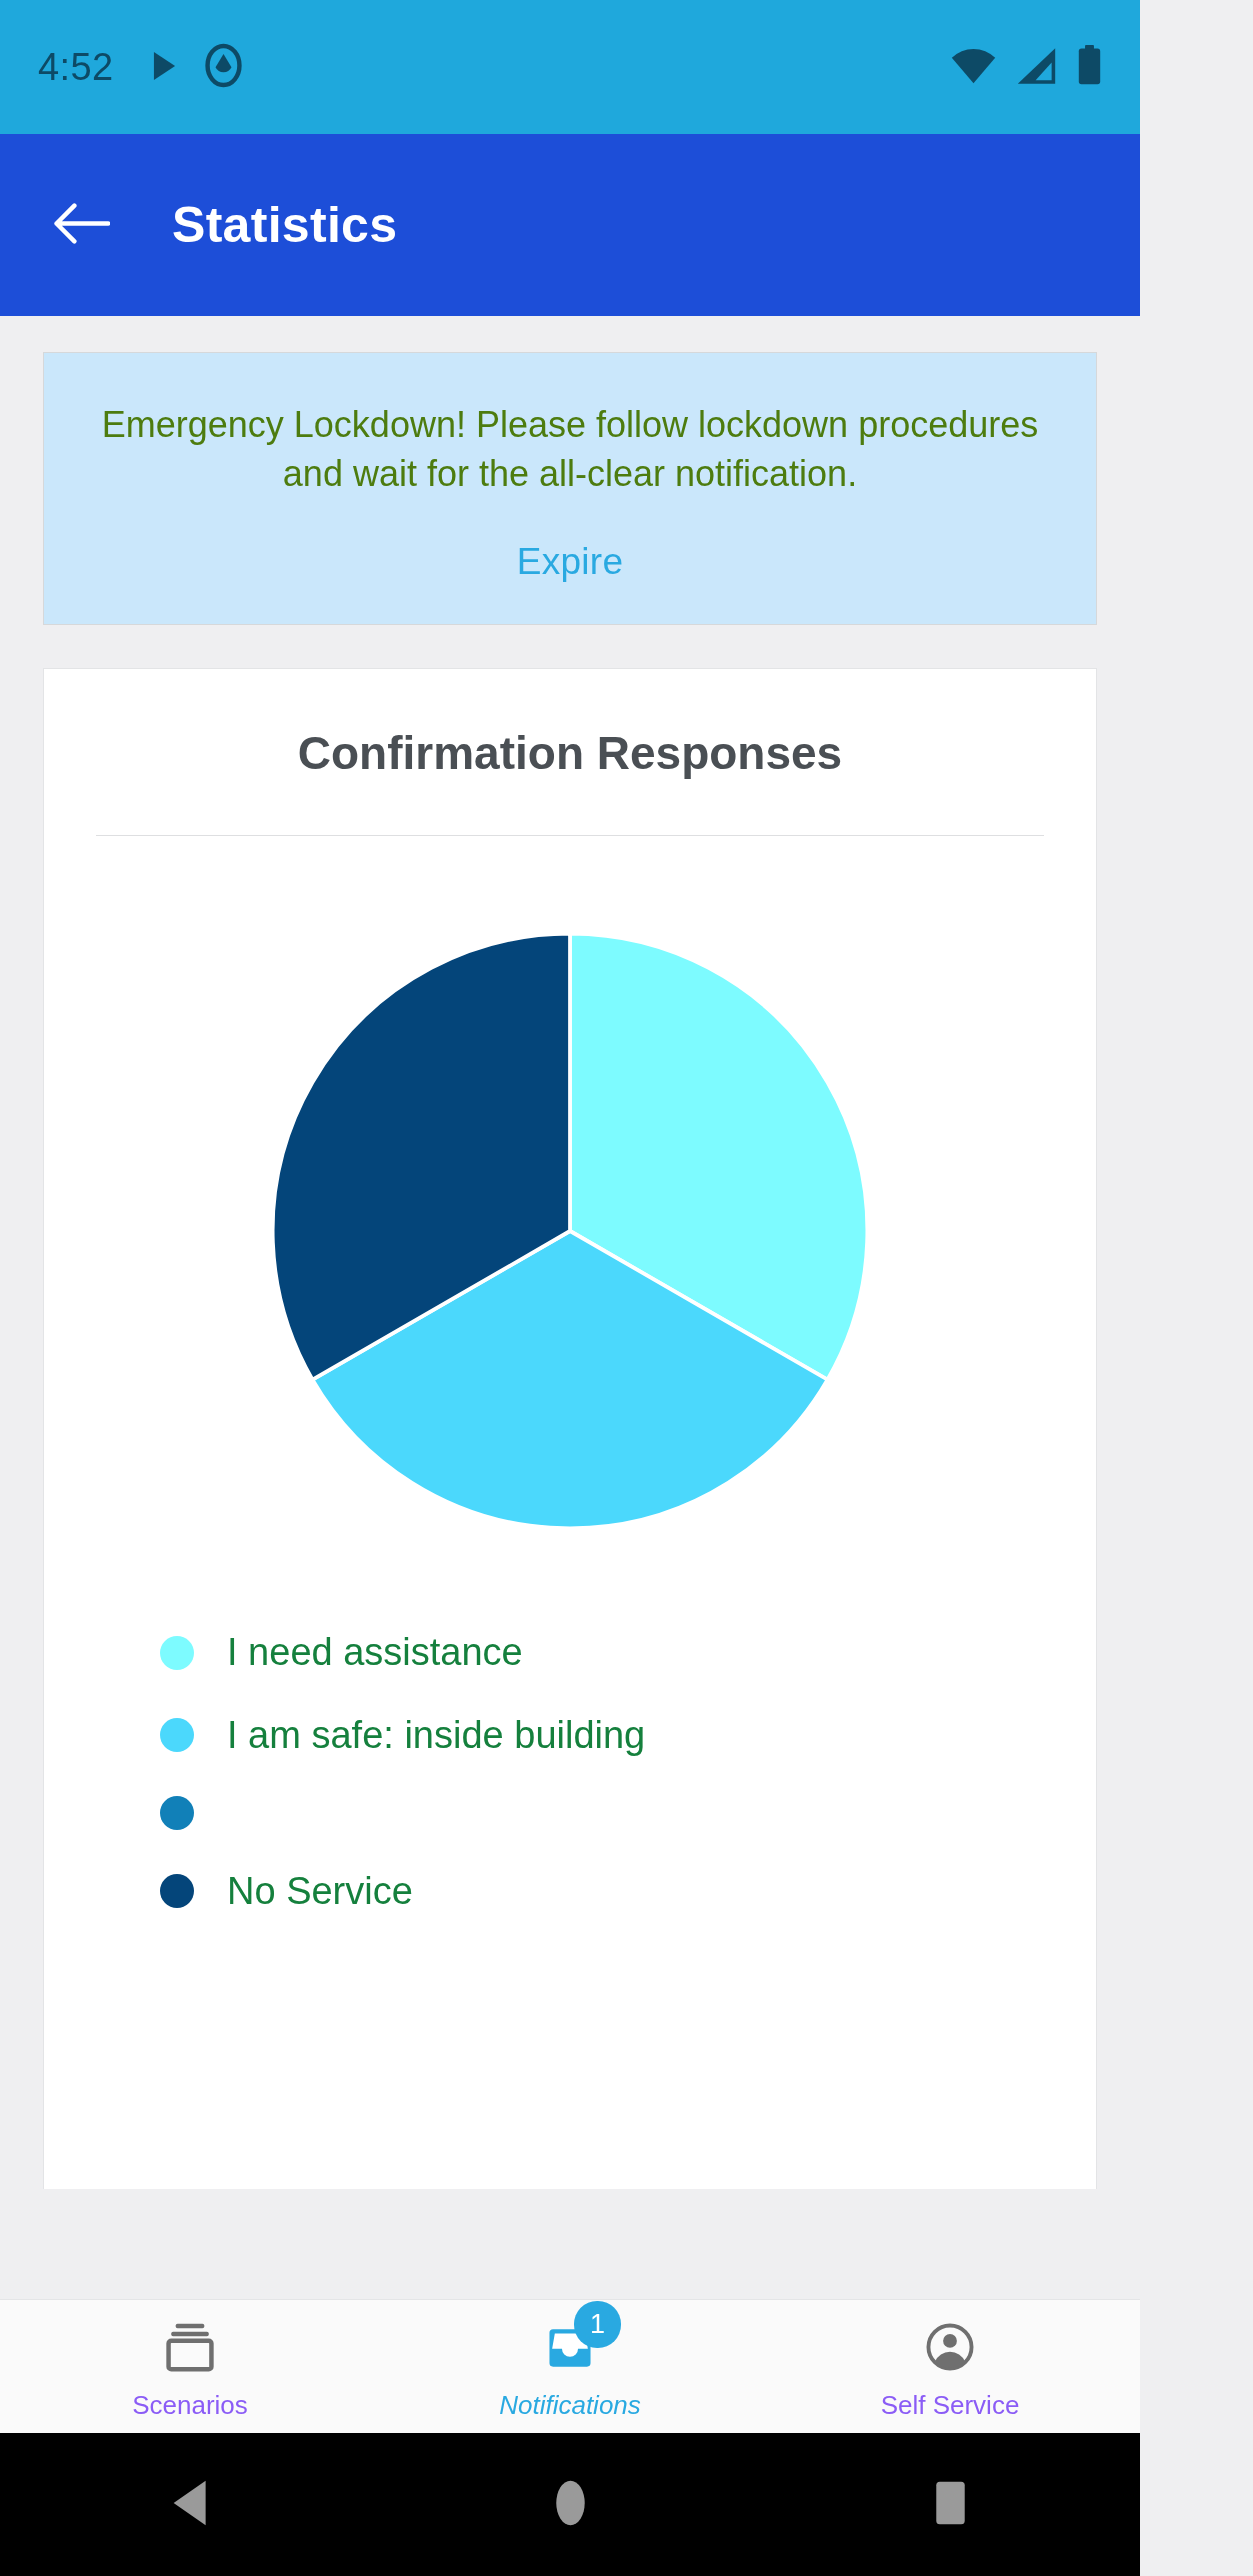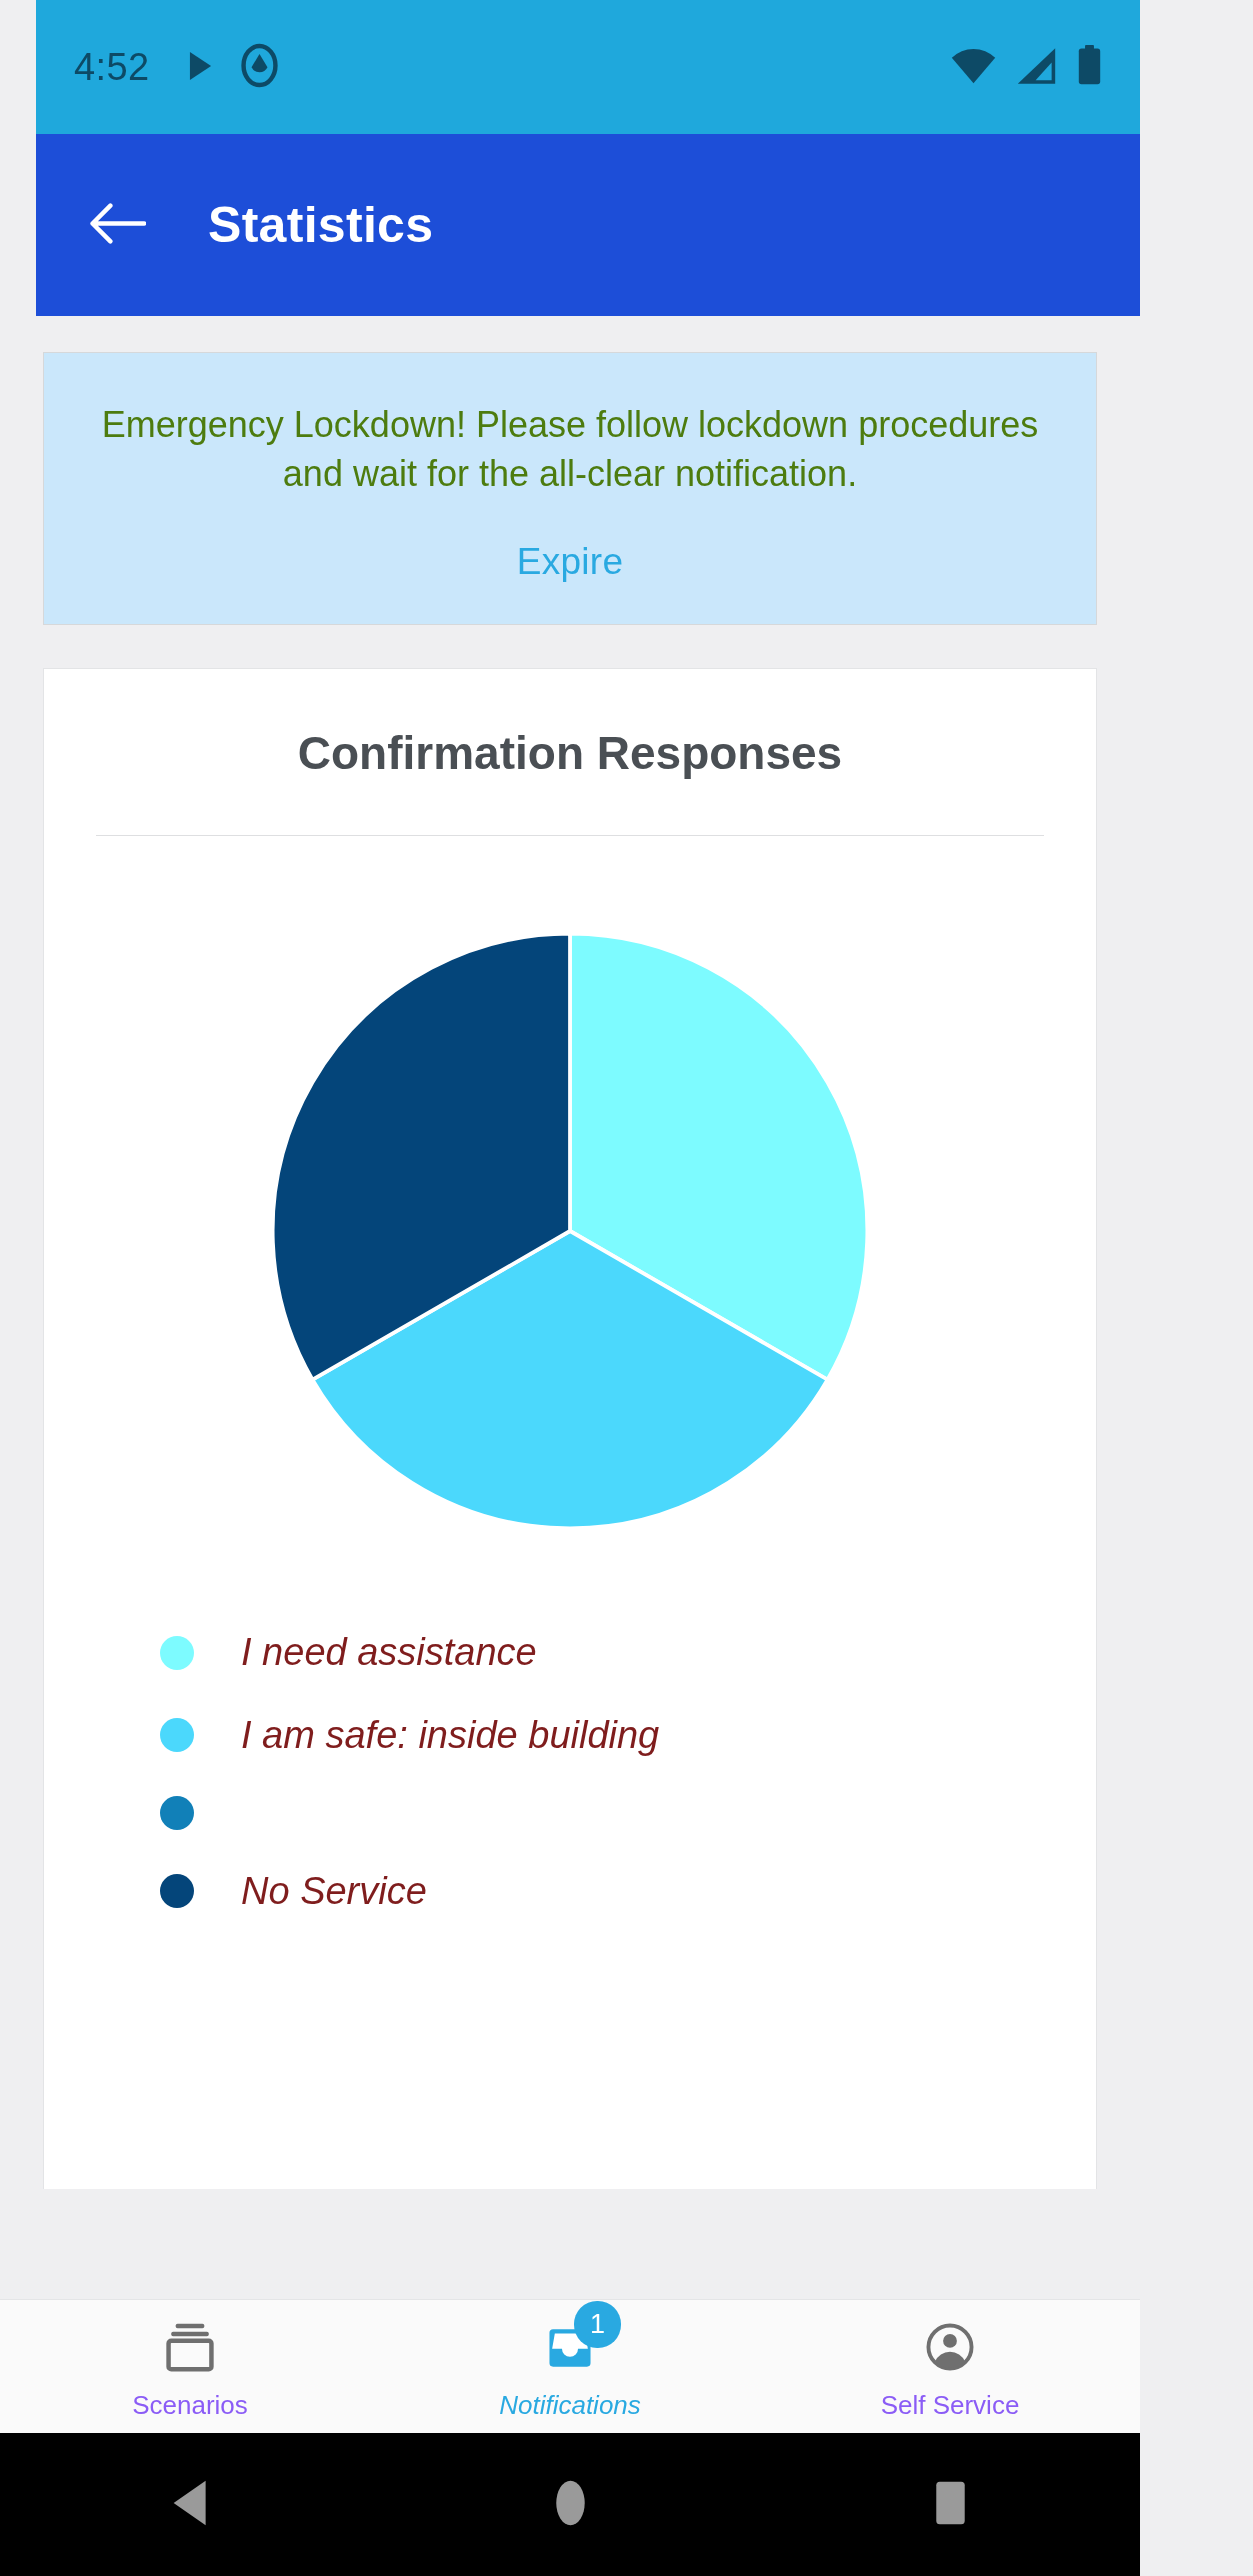--- a/index.html
+++ b/index.html
@@ -2,21 +2,21 @@
 <html style="font-size:14.3px"><head>
 <meta charset="utf-8">
 <style>
   * { box-sizing: border-box; margin: 0; padding: 0; }
   html, body {
     width: 1253px; height: 2576px;
     font-family: "Liberation Sans", sans-serif;
     background: #efeff1;
     overflow: hidden;
   }
-  .phone { position: relative; width: 1140px; height: 2576px; background: #efeff1; padding-left: 36px; }
+  .phone { position: relative; width: 1140px; height: 2576px; background: #efeff1; }
 
   
   .statusbar {
     height: 134px; background: #1fa8dc;
     display: flex; align-items: center;
     padding: 0 38px;
   }
   .status-time {
     color: #0d4a66; font-size: 38px; letter-spacing: 0.4px;
   }
@@ -93,22 +93,22 @@
   .legend { padding: 10.7px 0 36px 0; }
   .legend-item {
     display: flex; align-items: center;
     padding: 19.7px 0 19.7px 116px;
   }
   .legend-dot {
     width: 34px; height: 34px; border-radius: 50%;
     flex: 0 0 auto;
   }
   .legend-label {
-    margin-left: 47px;
-    font-size: 38px; color: #7f1d1d; font-style: italic;
+    margin-left: 33px;
+    font-size: 38px; color: #15803d;
   }
 
   
   .bottomnav {
     position: absolute; left: 0; right: 0; bottom: 143px;
     height: 134px; background: #fafafa;
     border-top: 0.9px solid #e4e5e7;
     display: flex;
   }
   .nav-tab {

